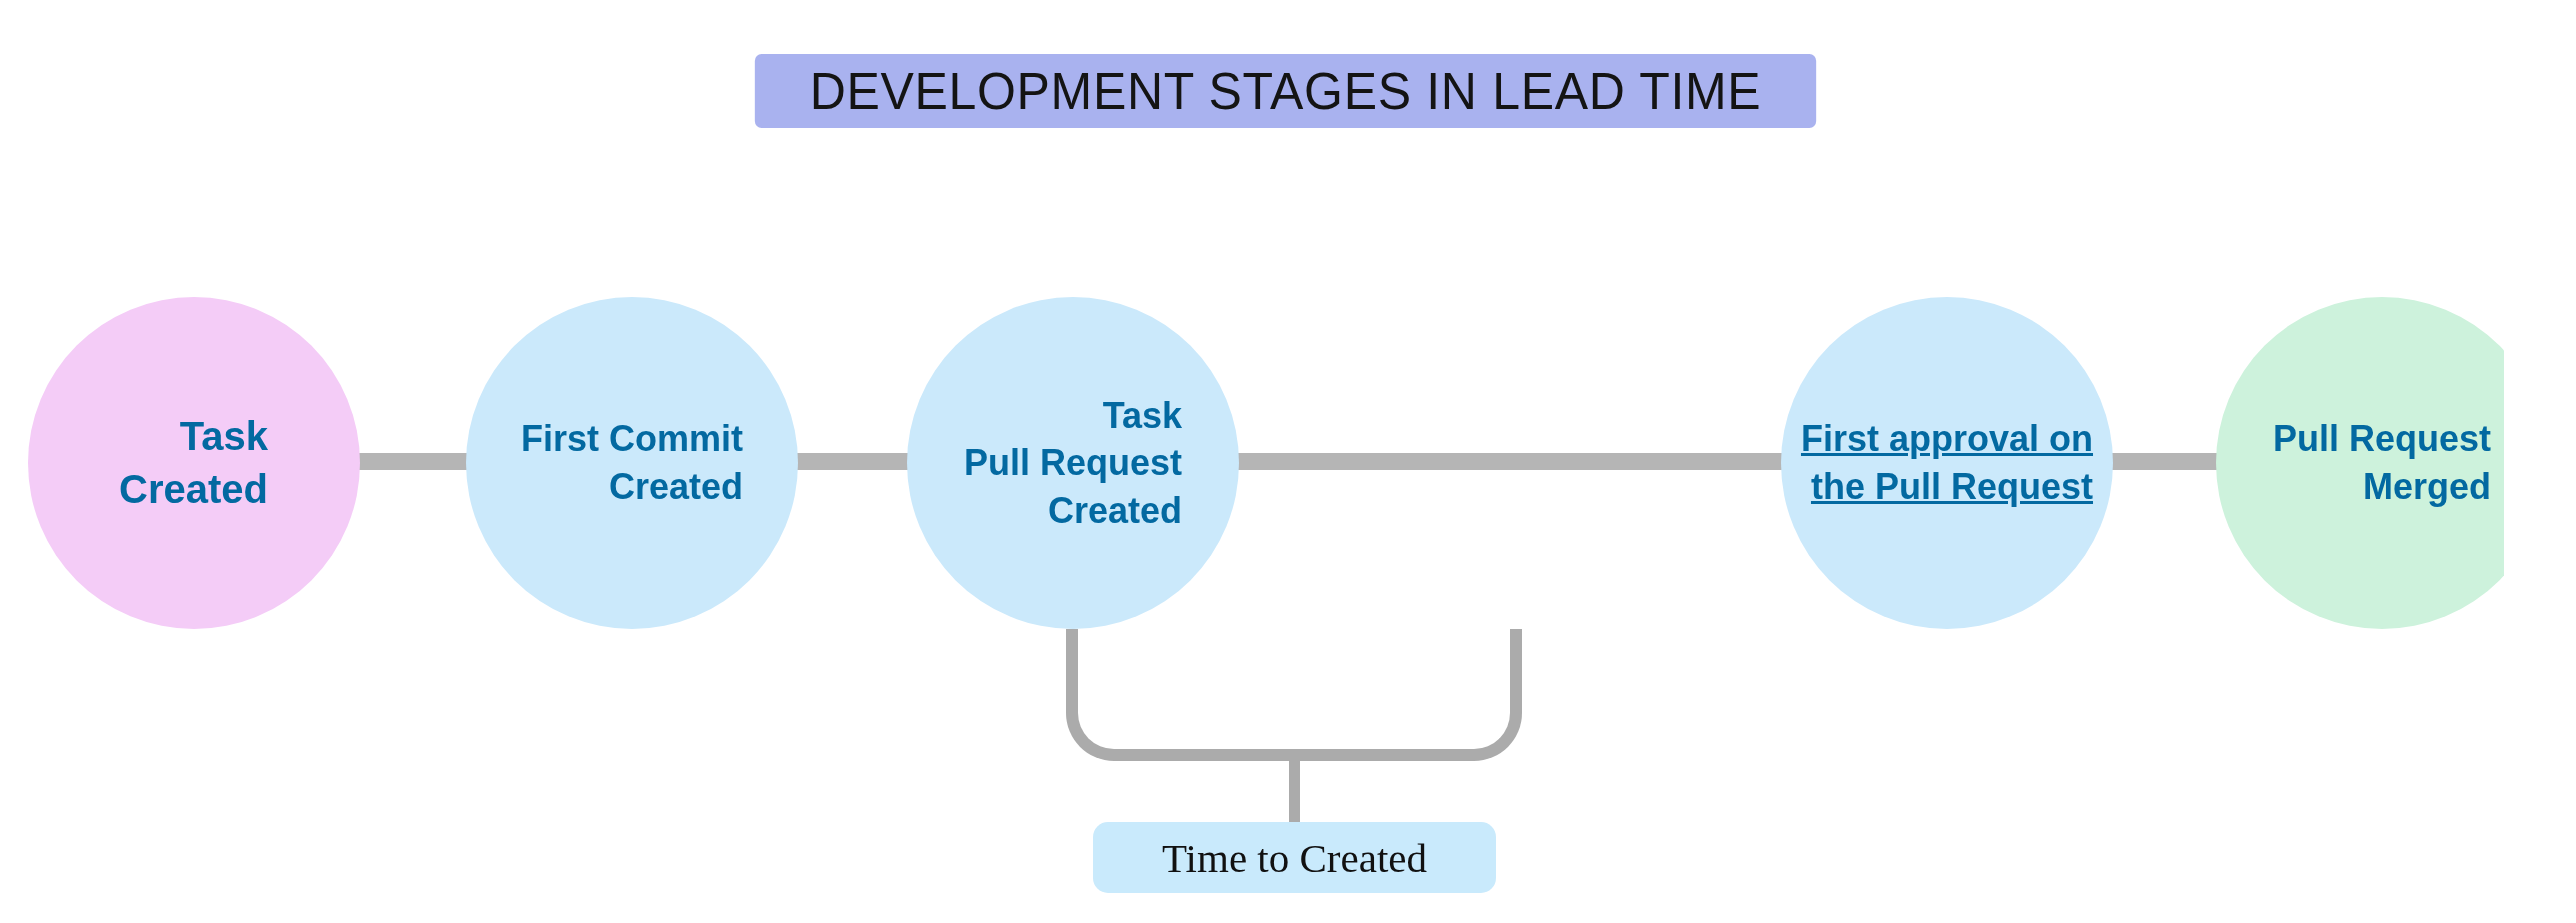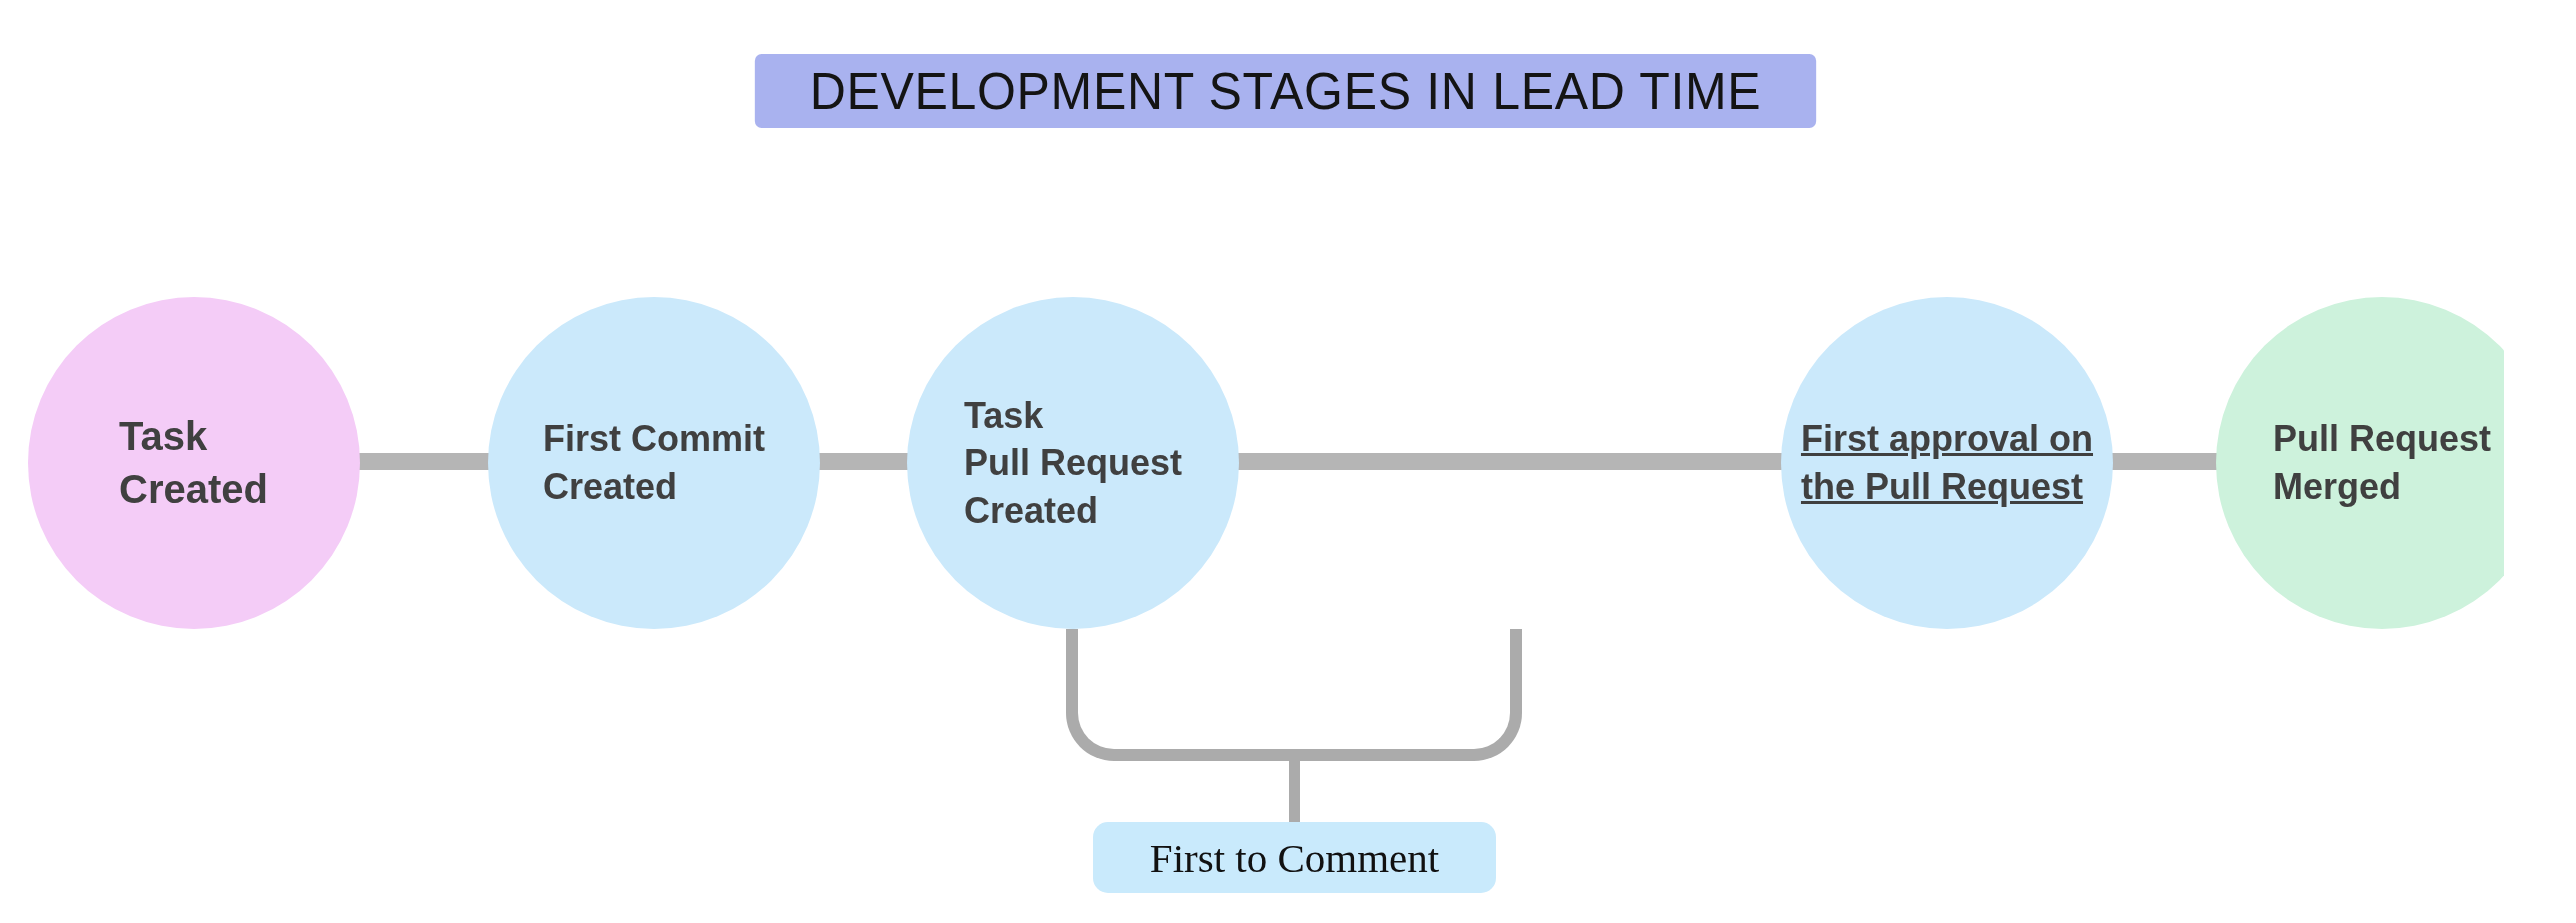--- a/index.html
+++ b/index.html
@@ -41,30 +41,30 @@
   }
   .stage-circle {
     position: absolute;
     top: 297px;
     width: 332px;
     height: 332px;
     border-radius: 50%;
     display: flex;
     align-items: center;
     justify-content: center;
-    text-align: left;
+    text-align: right;
     font-weight: bold;
     font-size: 36px;
     line-height: 1.32;
-    color: #404040;
+    color: #0369a1;
     white-space: pre-line;
     z-index: 1;
   }
   .stage-1 { left: 27.5px;   font-size: 40px; }
-  .stage-2 { left: 488px;  }
+  .stage-2 { left: 466px;  }
   .stage-3 { left: 907px; }
   .stage-4 { left: 1342px; }
   .stage-5 { left: 1781px; text-decoration: underline; }
   .stage-6 { left: 2216px; }
   .bracket {
     position: absolute;
     left: 1066px;
     top: 629px;
     width: 456px;
     height: 132px;
@@ -125,16 +125,16 @@
   <div class="stage-circle stage-5" style="background: rgb(203, 233, 251);">First approval on
 the Pull Request</div>
 
   <div class="stage-circle stage-6" style="background: rgb(205, 242, 220);">Pull Request
 Merged</div>
 
   <div class="bracket"></div>
 
   <div class="bracket-stem"></div>
 
-  <div class="annotation-box" style="background: rgb(201, 234, 252);">First to Comment</div>
+  <div class="annotation-box" style="background: rgb(201, 234, 252);">Time to Created</div>
 
 </div>
 
 
 </body></html>

